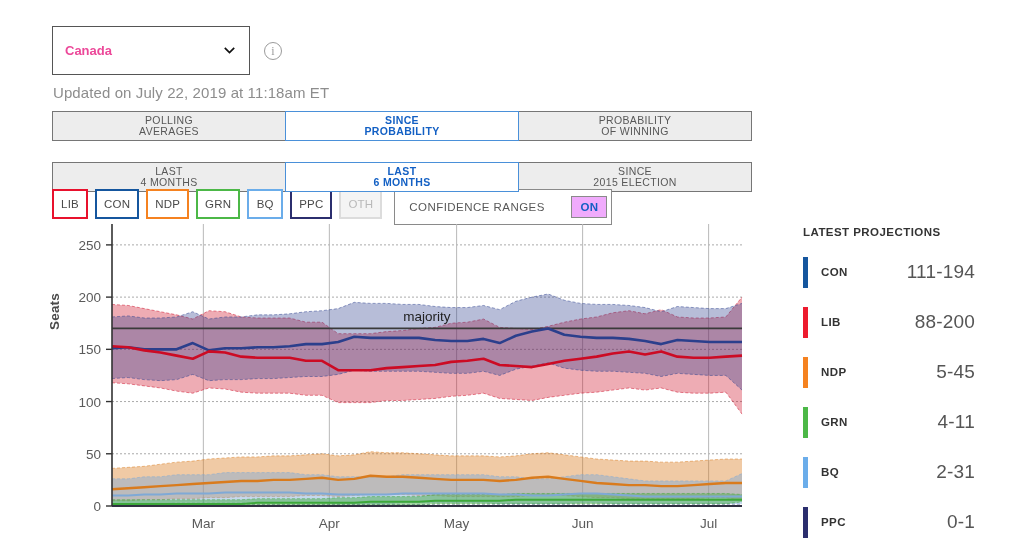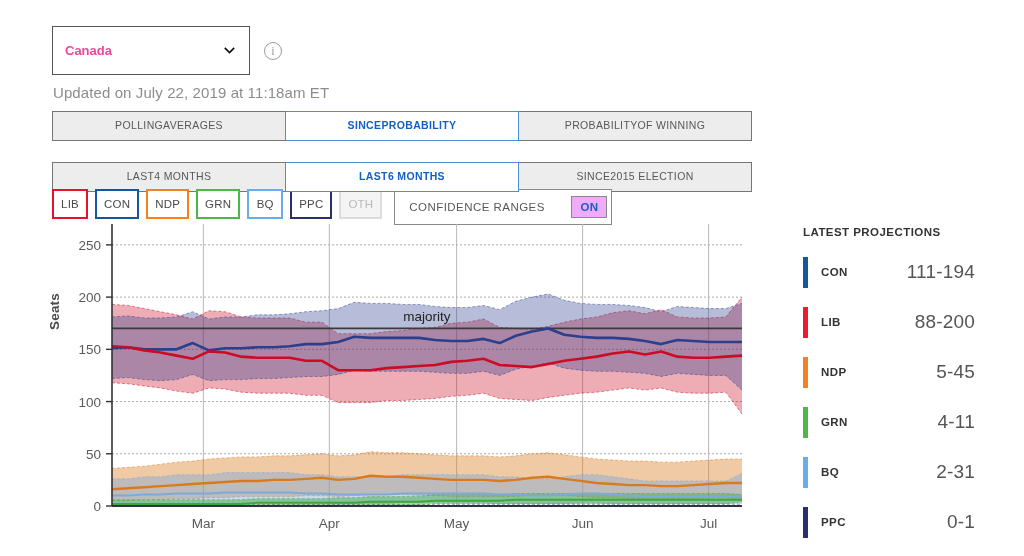--- a/index.html
+++ b/index.html
@@ -65,21 +65,21 @@
     width: 700px; height: 30px;
     display: flex;
   }
   #tab-row-1 { top: 111px; }
   #tab-row-2 { top: 162px; }
   .tab {
     flex: 1 1 0;
     background: #ededed;
     border: 1px solid #767676;
     margin-left: -1px;
-    display: flex; flex-direction: row;
+    display: flex; flex-direction: column;
     align-items: center; justify-content: center;
     font-size: 10.5px;
     line-height: 11.5px;
     letter-spacing: 0.35px;
     color: #585858;
     text-align: center;
     cursor: pointer;
   }
   .tab:first-child { margin-left: 0; }
   .tab.active {

